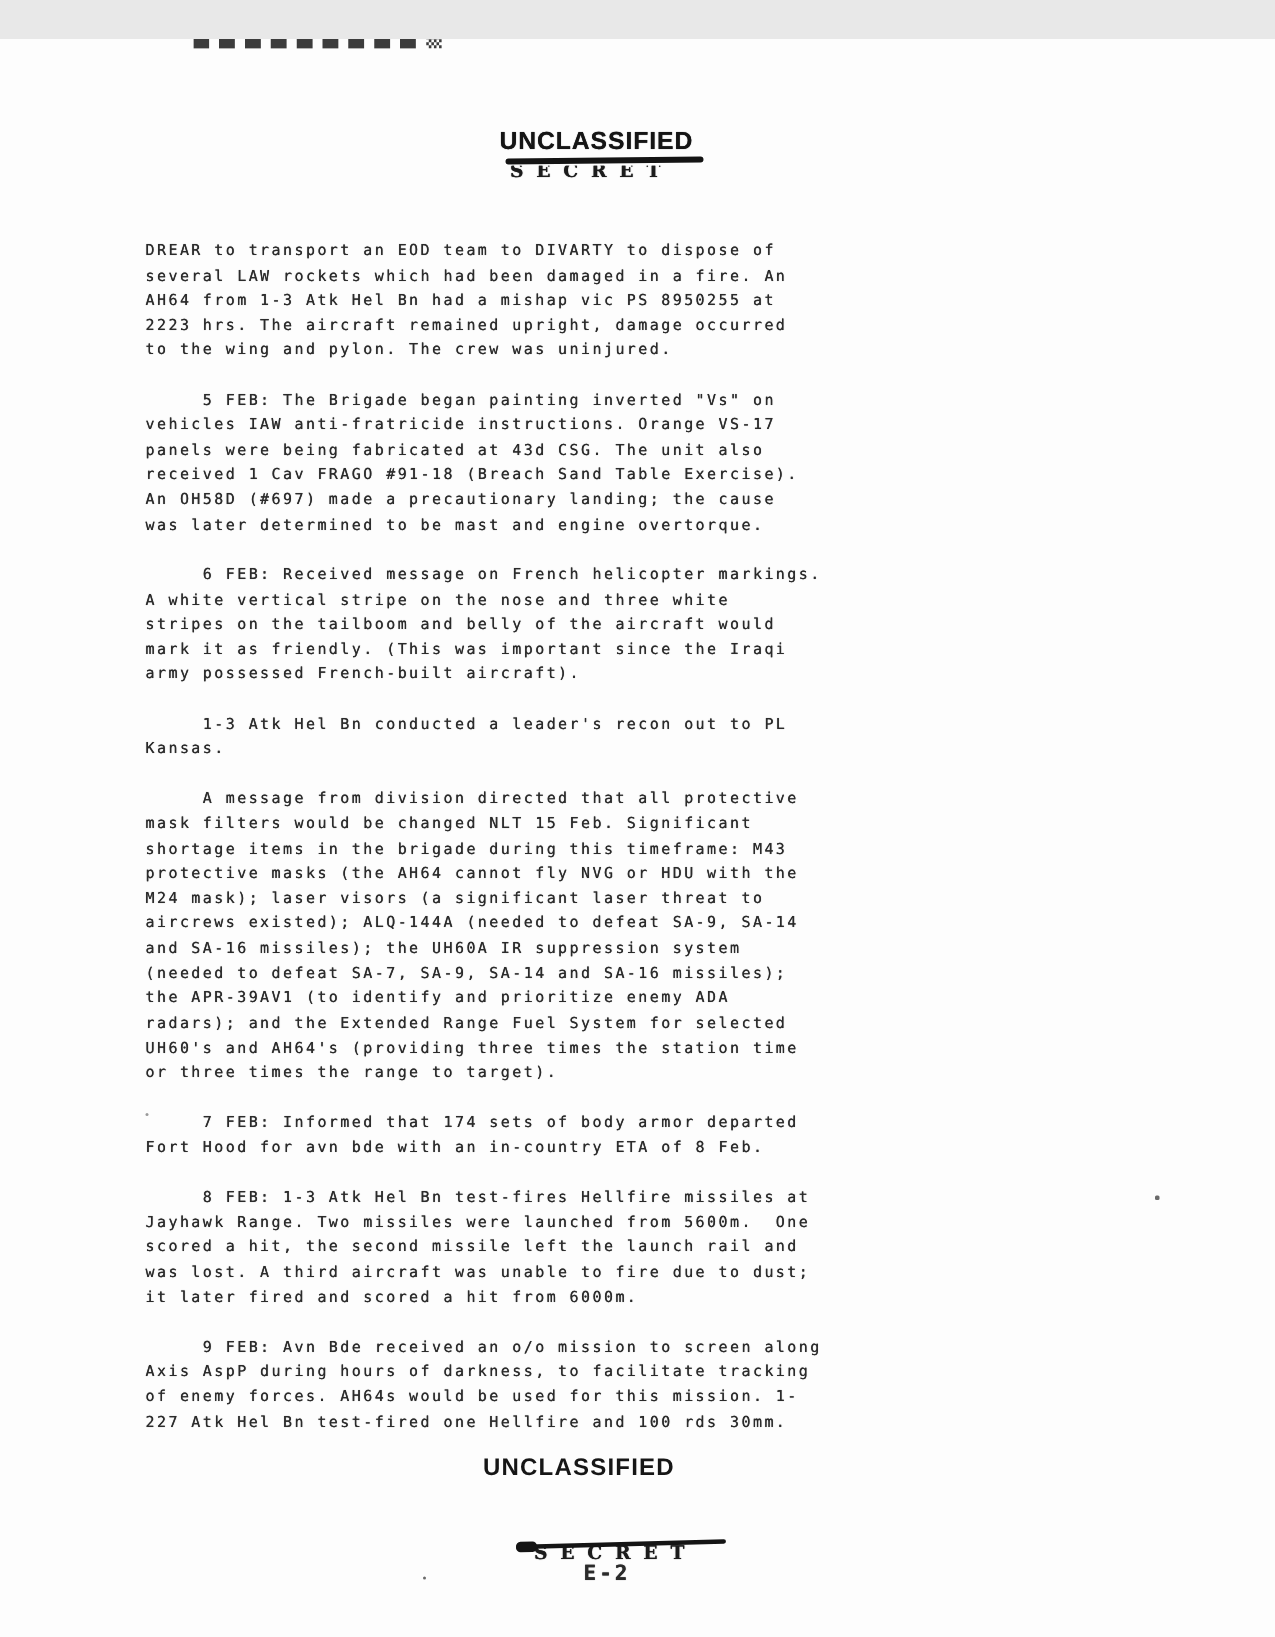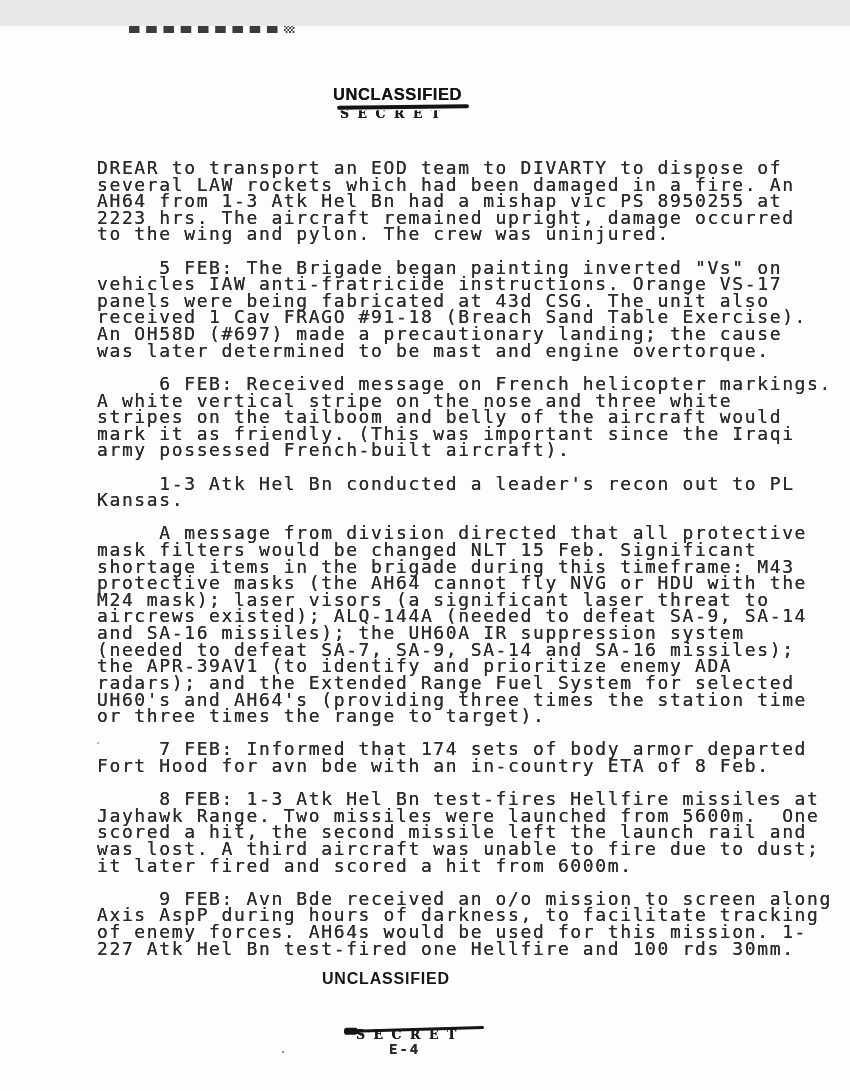--- a/index.html
+++ b/index.html
@@ -54,21 +54,21 @@
     left:-12px;top:4px;width:140px;height:3px;transform:rotate(-1.6deg);
   }
   .stamp-bottom .strike-line:after{
     content:"";position:absolute;left:0;top:-2px;width:14px;height:7px;
     background:#141414;border-radius:3px;
   }
   
   .body-text{
     position:absolute;left:97px;top:134px;
     font-family:"DejaVu Sans Mono",monospace;
-    font-size:18px;line-height:16.62px;
+    font-size:10px;line-height:16.62px;
     letter-spacing:1.62px;
     color:#2b2b2b;
     text-shadow:0 0 0.45px #2b2b2b;
     white-space:pre;
   }
   .body-text .line{height:16.62px;}
   
   .ftr-unclass{
     position:absolute;left:322px;top:944px;
     font-family:"Liberation Sans","DejaVu Sans",sans-serif;
@@ -104,19 +104,19 @@
 
   <div class="body-text"><div class="line">DREAR to transport an EOD team to DIVARTY to dispose of</div><div class="line">several LAW rockets which had been damaged in a fire. An</div><div class="line">AH64 from 1-3 Atk Hel Bn had a mishap vic PS 8950255 at</div><div class="line">2223 hrs. The aircraft remained upright, damage occurred</div><div class="line">to the wing and pylon. The crew was uninjured.</div><div class="line">&nbsp;</div><div class="line">     5 FEB: The Brigade began painting inverted "Vs" on</div><div class="line">vehicles IAW anti-fratricide instructions. Orange VS-17</div><div class="line">panels were being fabricated at 43d CSG. The unit also</div><div class="line">received 1 Cav FRAGO #91-18 (Breach Sand Table Exercise).</div><div class="line">An OH58D (#697) made a precautionary landing; the cause</div><div class="line">was later determined to be mast and engine overtorque.</div><div class="line">&nbsp;</div><div class="line">     6 FEB: Received message on French helicopter markings.</div><div class="line">A white vertical stripe on the nose and three white</div><div class="line">stripes on the tailboom and belly of the aircraft would</div><div class="line">mark it as friendly. (This was important since the Iraqi</div><div class="line">army possessed French-built aircraft).</div><div class="line">&nbsp;</div><div class="line">     1-3 Atk Hel Bn conducted a leader's recon out to PL</div><div class="line">Kansas.</div><div class="line">&nbsp;</div><div class="line">     A message from division directed that all protective</div><div class="line">mask filters would be changed NLT 15 Feb. Significant</div><div class="line">shortage items in the brigade during this timeframe: M43</div><div class="line">protective masks (the AH64 cannot fly NVG or HDU with the</div><div class="line">M24 mask); laser visors (a significant laser threat to</div><div class="line">aircrews existed); ALQ-144A (needed to defeat SA-9, SA-14</div><div class="line">and SA-16 missiles); the UH60A IR suppression system</div><div class="line">(needed to defeat SA-7, SA-9, SA-14 and SA-16 missiles);</div><div class="line">the APR-39AV1 (to identify and prioritize enemy ADA</div><div class="line">radars); and the Extended Range Fuel System for selected</div><div class="line">UH60's and AH64's (providing three times the station time</div><div class="line">or three times the range to target).</div><div class="line">&nbsp;</div><div class="line">     7 FEB: Informed that 174 sets of body armor departed</div><div class="line">Fort Hood for avn bde with an in-country ETA of 8 Feb.</div><div class="line">&nbsp;</div><div class="line">     8 FEB: 1-3 Atk Hel Bn test-fires Hellfire missiles at</div><div class="line">Jayhawk Range. Two missiles were launched from 5600m.  One</div><div class="line">scored a hit, the second missile left the launch rail and</div><div class="line">was lost. A third aircraft was unable to fire due to dust;</div><div class="line">it later fired and scored a hit from 6000m.</div><div class="line">&nbsp;</div><div class="line">     9 FEB: Avn Bde received an o/o mission to screen along</div><div class="line">Axis AspP during hours of darkness, to facilitate tracking</div><div class="line">of enemy forces. AH64s would be used for this mission. 1-</div><div class="line">227 Atk Hel Bn test-fired one Hellfire and 100 rds 30mm.</div></div>
 
   <div class="ftr-unclass">UNCLASSIFIED</div>
 
   <div class="stamp stamp-bottom">
     <span class="stamp-text">SECRET</span>
     <span class="strike-line"></span>
   </div>
 
-  <div class="page-number">E-4</div>
+  <div class="page-number">E-2</div>
 
   <div class="speck speck-1"></div>
   <div class="speck speck-2"></div>
   <div class="speck speck-3"></div>
 
 </div>
 
 </body></html>

